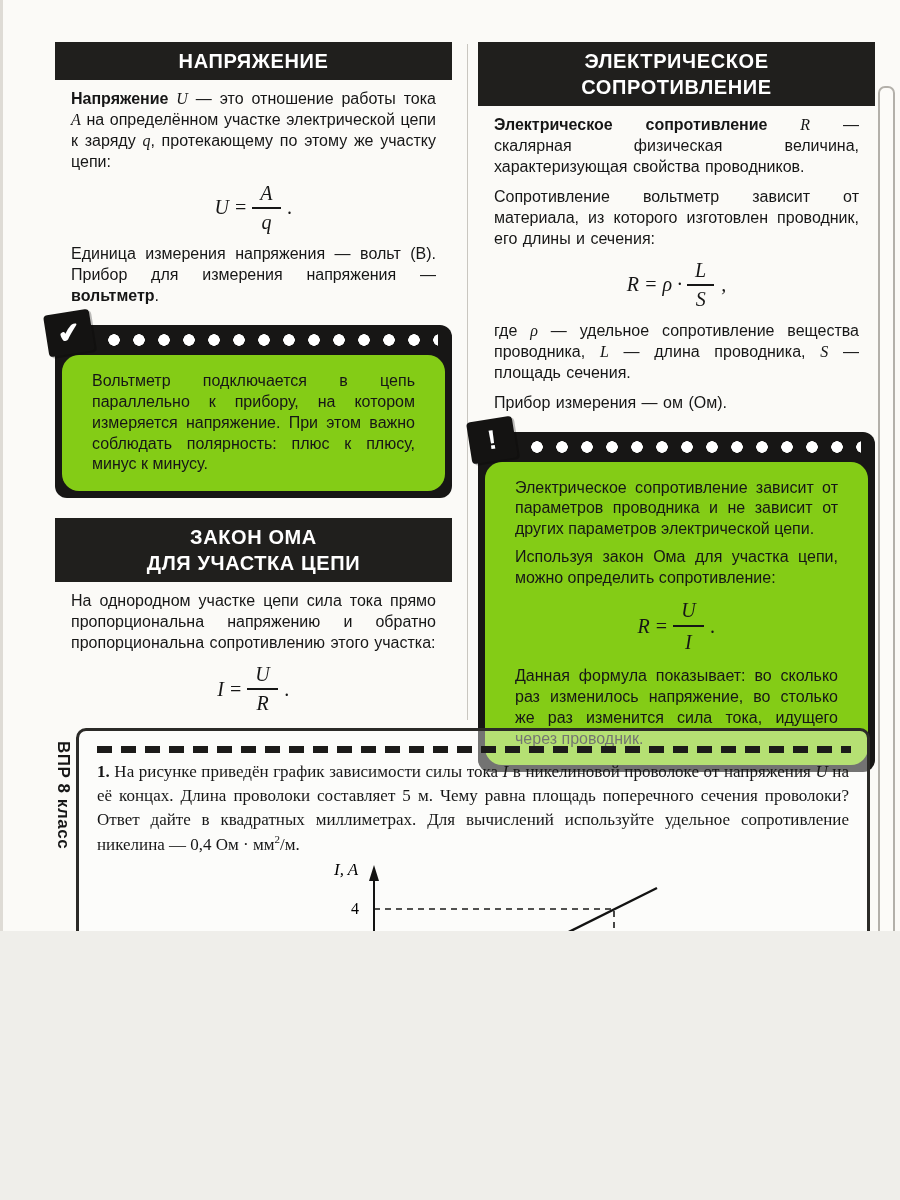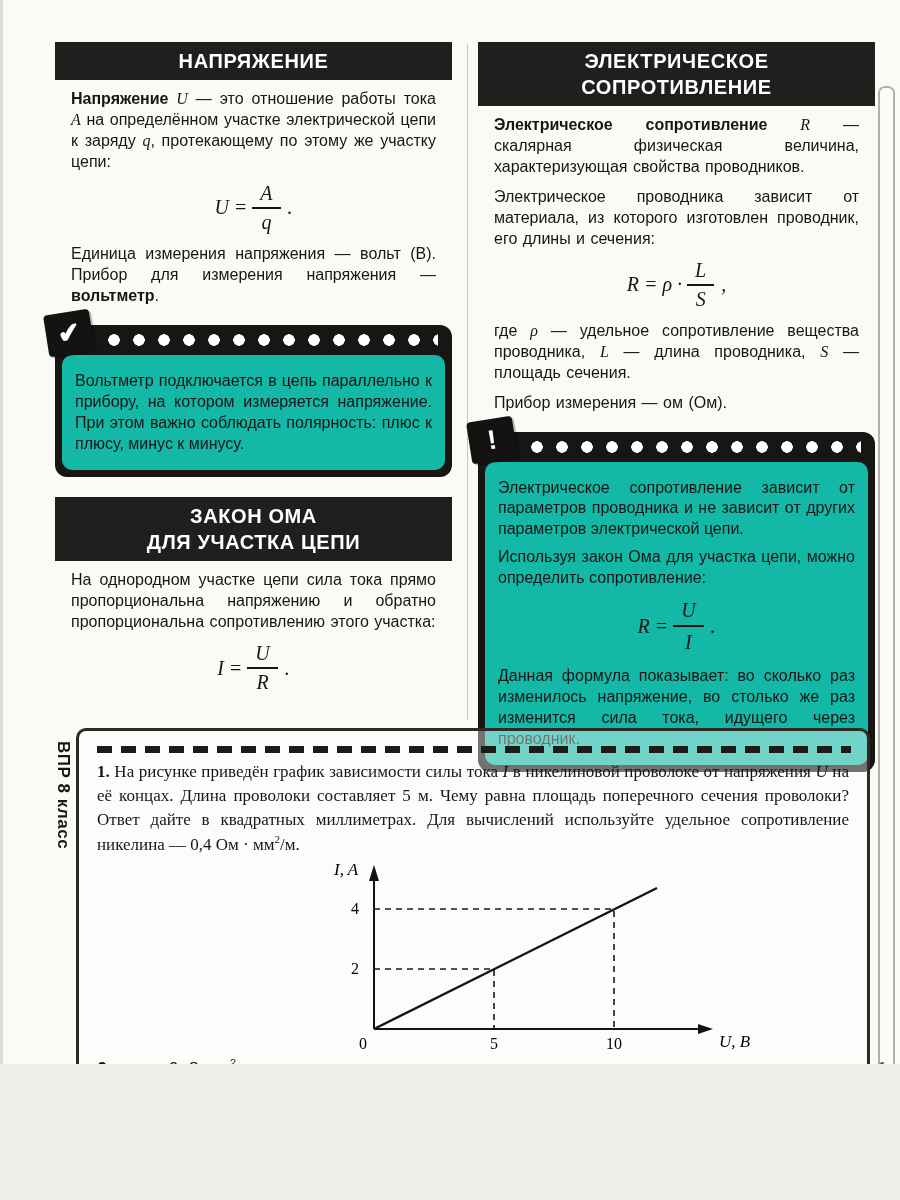--- a/index.html
+++ b/index.html
@@ -3,21 +3,21 @@
 <meta charset="utf-8">
 <style>
   html,body { margin:0; padding:0; }
   body {
     width:900px; height:1200px;
     background:#efeeea;
     font-family:"Liberation Sans", sans-serif;
     color:#161616;
   }
   .page {
-    position:relative; width:900px; height:1064px;
+    position:relative; width:900px; height:931px;
     background:#fbfaf7; overflow:hidden;
   }
   
   .columns {
     position:absolute; left:55px; top:42px; width:820px;
     display:grid; grid-template-columns:397px 397px; column-gap:26px;
   }
   .col-divider {
     position:absolute; left:467px; top:44px; width:1px; height:676px;
     background:#c9c6c0;
@@ -54,21 +54,21 @@
     background-size:25px 15px; background-repeat:repeat-x;
   }
   .badge {
     position:absolute; top:-13px; left:-9px; width:46px; height:42px;
     background:#141312; color:#fff; border-radius:4px;
     display:flex; align-items:center; justify-content:center;
     font-size:27px; font-weight:bold; transform:rotate(-9deg);
     box-shadow:2px 2px 0 rgba(0,0,0,0.25);
   }
   .notebox .inner {
-    background:#14b8a6; border-radius:10px; padding:9px 13px;
+    background:#84cc16; border-radius:17px; padding:9px 30px;
     font-size:16px; line-height:1.31; text-align:justify;
   }
   .inner p { margin:7px 0; }
   
   .vpr-box {
     position:absolute; left:76px; top:728px; width:788px; height:392px;
     border:3px solid #2b2a27; border-radius:10px; background:rgba(255,255,255,0.4);
   }
   .vpr-label {
     position:absolute; left:-6px; top:10px;
@@ -160,21 +160,21 @@
     </section>
 
     <section class="col">
       <h2 class="col-header">
         <span>ЭЛЕКТРИЧЕСКОЕ</span><br>
         <span>СОПРОТИВЛЕНИЕ</span>
       </h2>
 
       <p class="para"><b class="bold">Электрическое сопротивление </b><span class="var">R</span><span> — скалярная физическая величина, характеризующая свойства проводников.</span></p>
 
-      <p class="para">Электрическое проводника зависит от материала, из которого изготовлен проводник, его длины и сечения:</p>
+      <p class="para">Сопротивление вольтметр зависит от материала, из которого изготовлен проводник, его длины и сечения:</p>
 
       <div class="formula">
         <span class="f-lhs">R = ρ ·</span>
         <span class="frac">
             <span class="num">L</span>
             <span class="den">S</span>
           </span>
         <span class="f-tail">,</span>
       </div>
 

